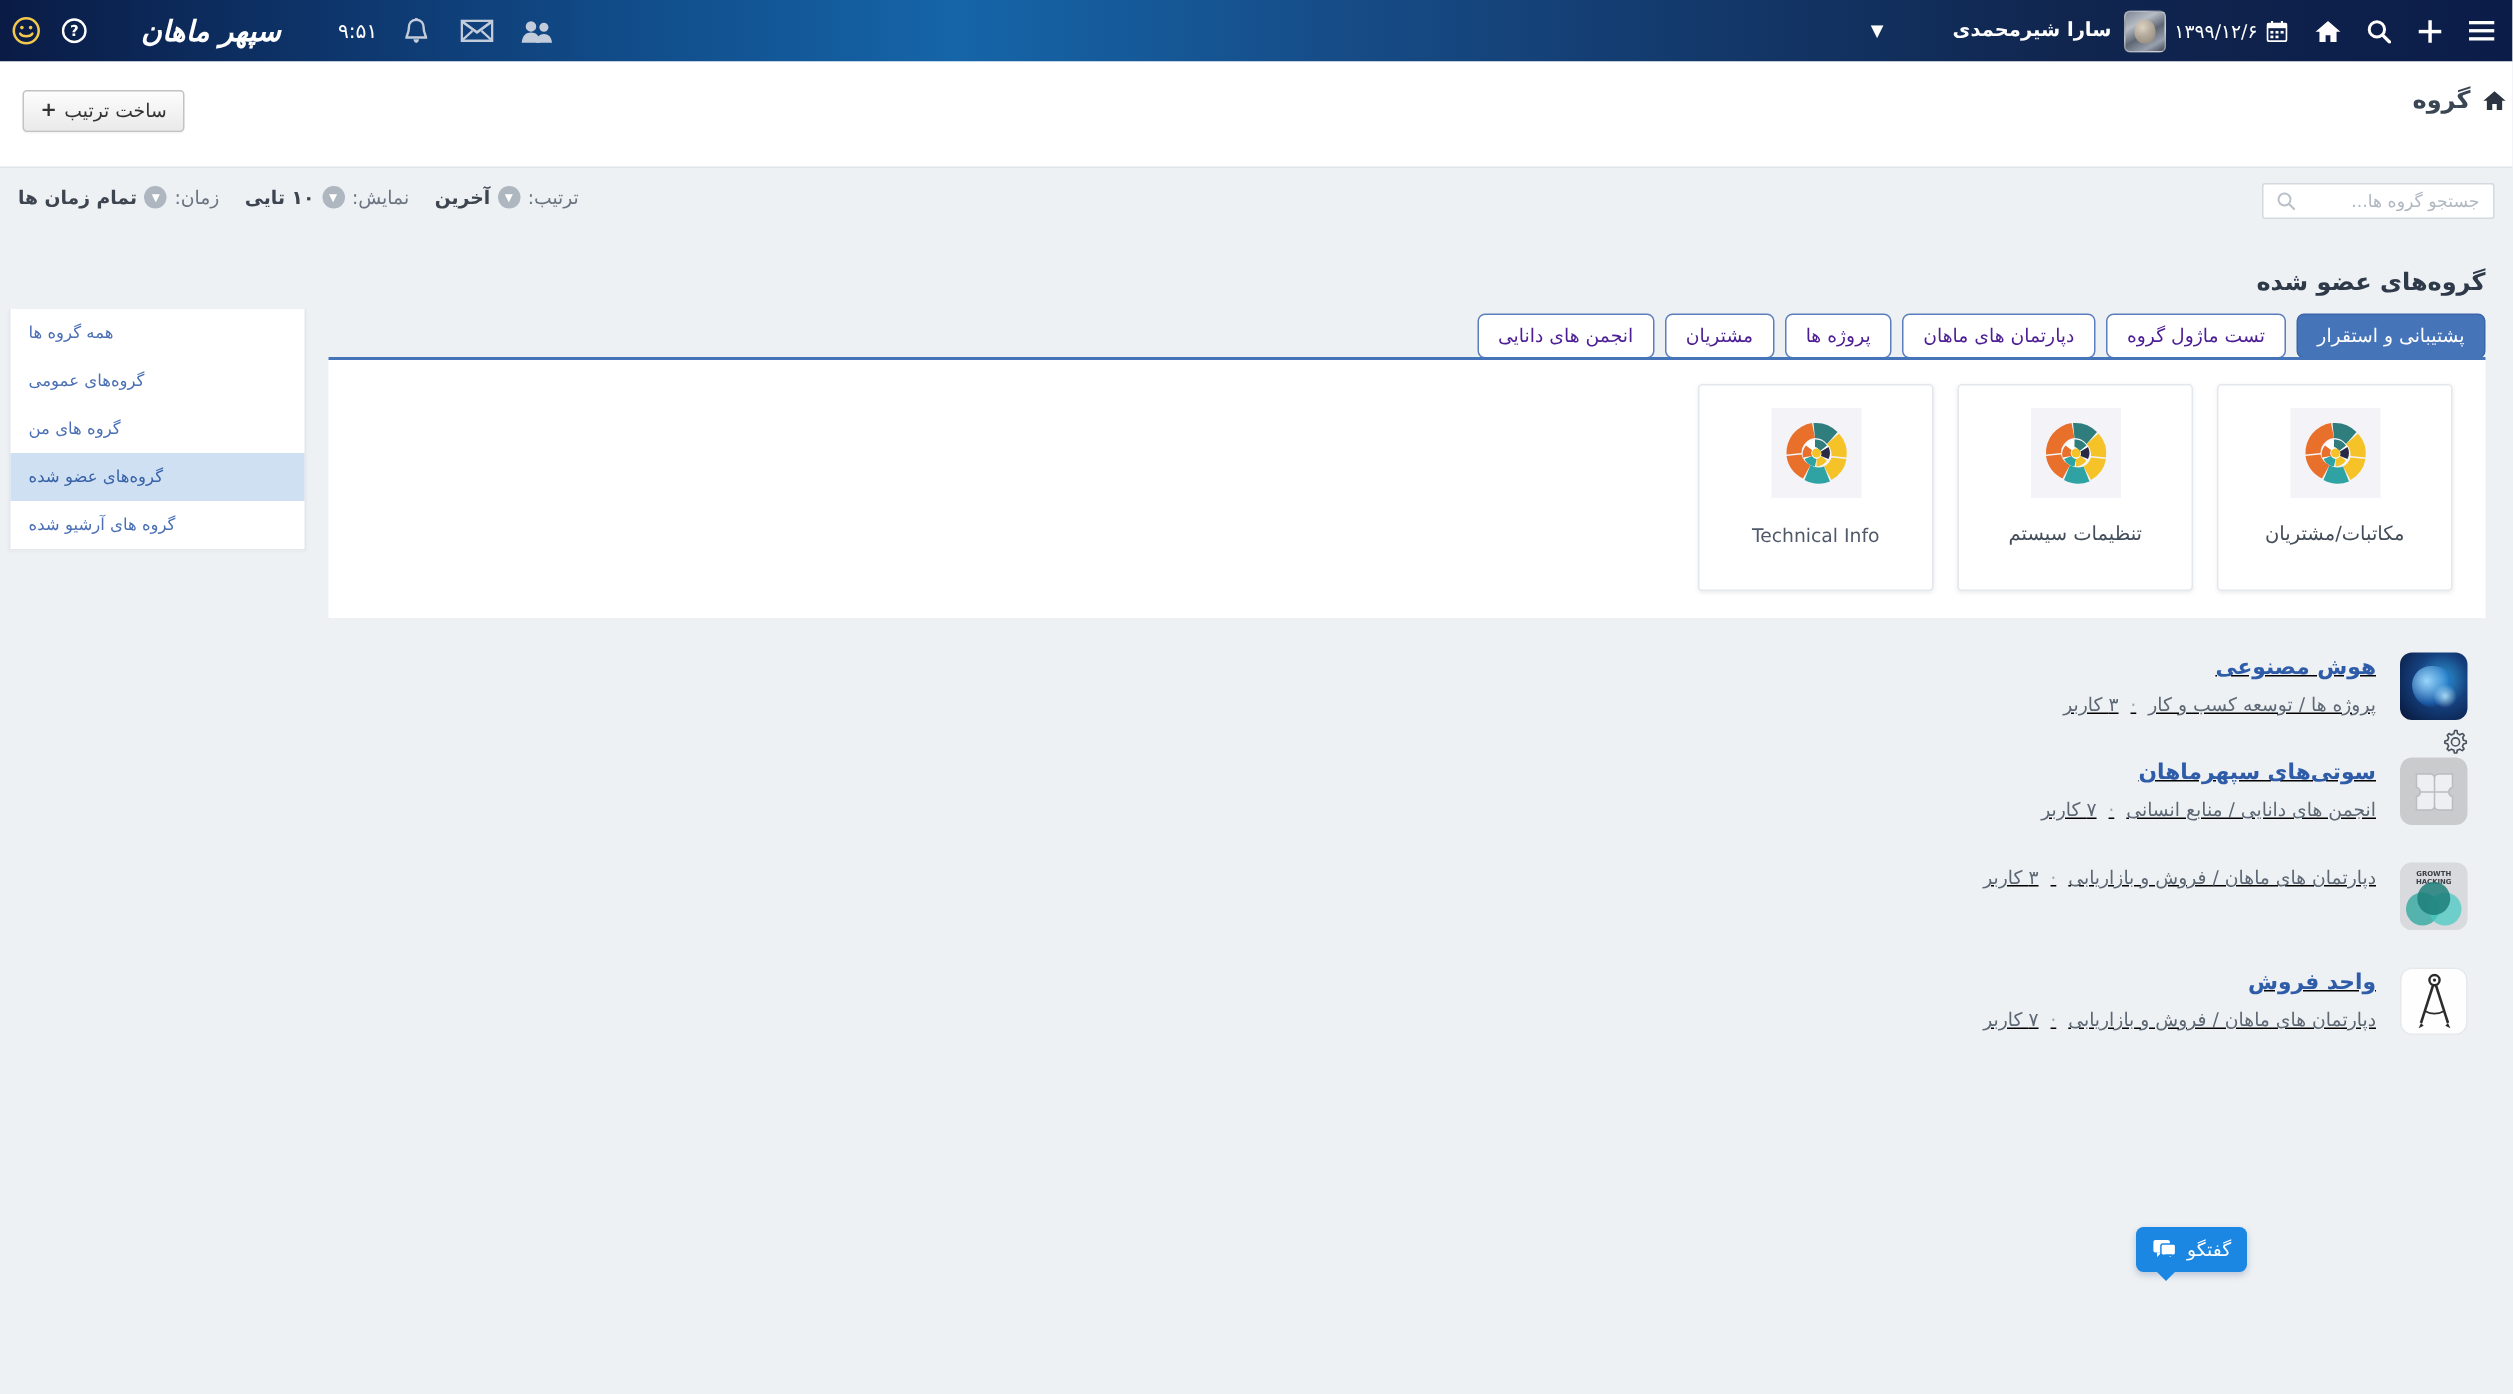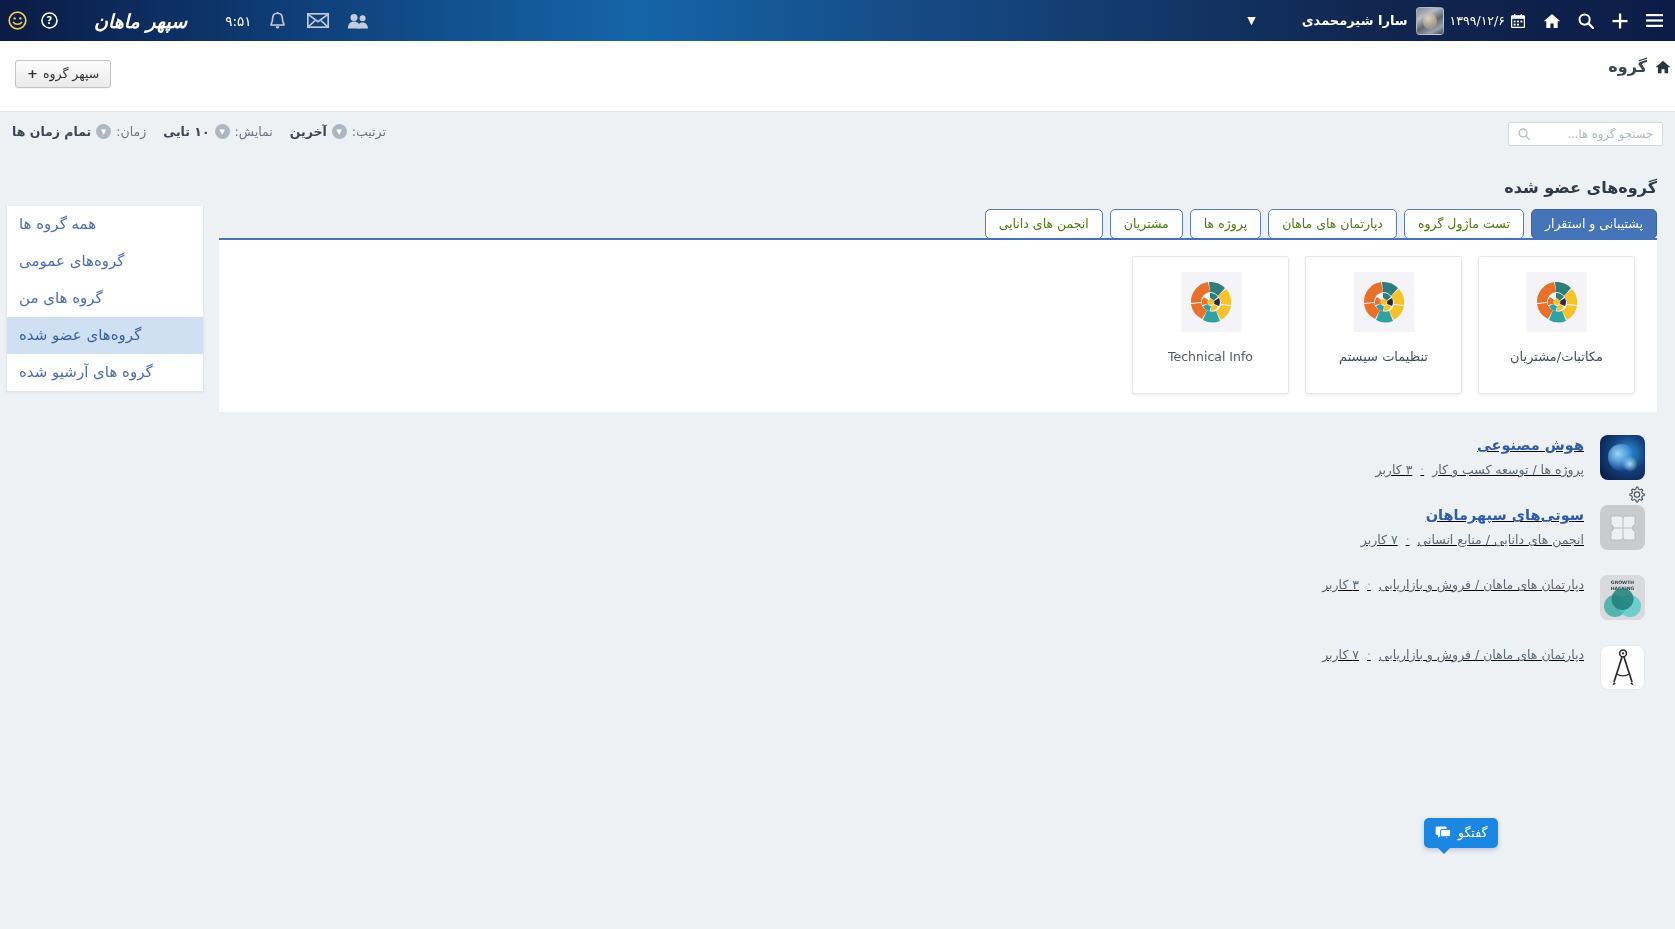--- a/index.html
+++ b/index.html
@@ -112,21 +112,21 @@
     font-size: 16px; font-weight: bold; color: #2e3a4a;
   }
 
   
   .tabs {
     position: absolute; right: 18px; top: 209px;
     display: flex; direction: rtl; gap: 7px;
   }
   .tab {
     background: #fff; border: 1px solid #5b7fbe; border-radius: 5px;
-    color: #4d7c0f; font-size: 12.5px; padding: 6px 13px 7px;
+    color: #4c1d95; font-size: 12.5px; padding: 6px 13px 7px;
     white-space: nowrap; cursor: pointer;
   }
   .tab.active { background: #4574b9; border-color: #3a66a9; color: #fff; }
 
   
   .cardpanel {
     position: absolute; right: 18px; top: 238px;
     width: 1438px; height: 174px;
     background: #fff; border-top: 2px solid #4574b9;
   }
@@ -189,21 +189,21 @@
     color: #49525d; font-size: 14px; display: flex;
   }
 
   
   .sidebar {
     position: absolute; left: 6px; top: 206px; width: 198px;
     background: #fff; border: 1px solid #e3e7ec; border-top: 0;
     box-shadow: 0 1px 2px rgba(30,40,60,.06);
   }
   .side-item {
-    padding: 9px 12px 10px; text-align: left; font-size: 15px;
+    padding: 9px 12px 10px; text-align: left; font-size: 11px;
     color: #4a6fb5; cursor: pointer; direction: rtl;
   }
   .side-item.active { background: #cfe0f2; color: #3762a8; }
 
   
   .chatbtn {
     position: absolute; left: 1424px; top: 818px;
     background: #1b87e3; border-radius: 5px;
     padding: 7px 11px 8px; display: flex; align-items: center; gap: 7px;
     color: #fff; font-size: 12.5px; cursor: pointer;
@@ -320,21 +320,21 @@
 <div class="actionbar">
   <div class="crumb">
     <span class="home-ic">
       <svg width="16" height="14" viewBox="0 0 16 14">
           <path d="M8 0.8 L15.4 7.2 H13.1 V13.3 H9.5 V9.3 H6.5 V13.3 H2.9 V7.2 H0.6 Z" fill="#2b3541"></path>
         </svg>
     </span>
     <span>گروه</span>
   </div>
   <button class="btn-create">
-    <span>سپهر گروه</span>
+    <span>ساخت ترتیب</span>
     <span class="plus">+</span>
   </button>
 </div>
 
 <div class="filterbar">
   <div class="filters">
 
     <div class="filter-item">
       <span class="filter-label">ترتیب:</span>
       <span class="mini-caret">▼</span>
@@ -546,20 +546,21 @@
         <circle cx="18" cy="4.4" r="3.4" fill="none" stroke="#2b2b2b" stroke-width="1.6"></circle>
         <circle cx="18" cy="4.4" r="1.1" fill="#2b2b2b"></circle>
         <path d="M17 8 L9 33" stroke="#2b2b2b" stroke-width="1.7" fill="none"></path>
         <path d="M19 8 L27 33" stroke="#2b2b2b" stroke-width="1.7" fill="none"></path>
         <path d="M9 33 L7.4 36.5 L10.8 34.8 Z" fill="#2b2b2b"></path>
         <path d="M27 33 L28.6 36.5 L25.2 34.8 Z" fill="#2b2b2b"></path>
         <path d="M11.5 25 Q18 28.6 24.5 25" stroke="#2b2b2b" stroke-width="1.2" fill="none"></path>
       </svg>
     </div>
     <div class="grow-body">
+      <div class="grow-title">واحد فروش</div>
       <div class="grow-meta">
         <span>دپارتمان های ماهان / فروش و بازاریابی</span>
         <span class="dot">·</span>
         <span>۷ کاربر</span>
       </div>
     </div>
   </div>
 
 </div>
 

